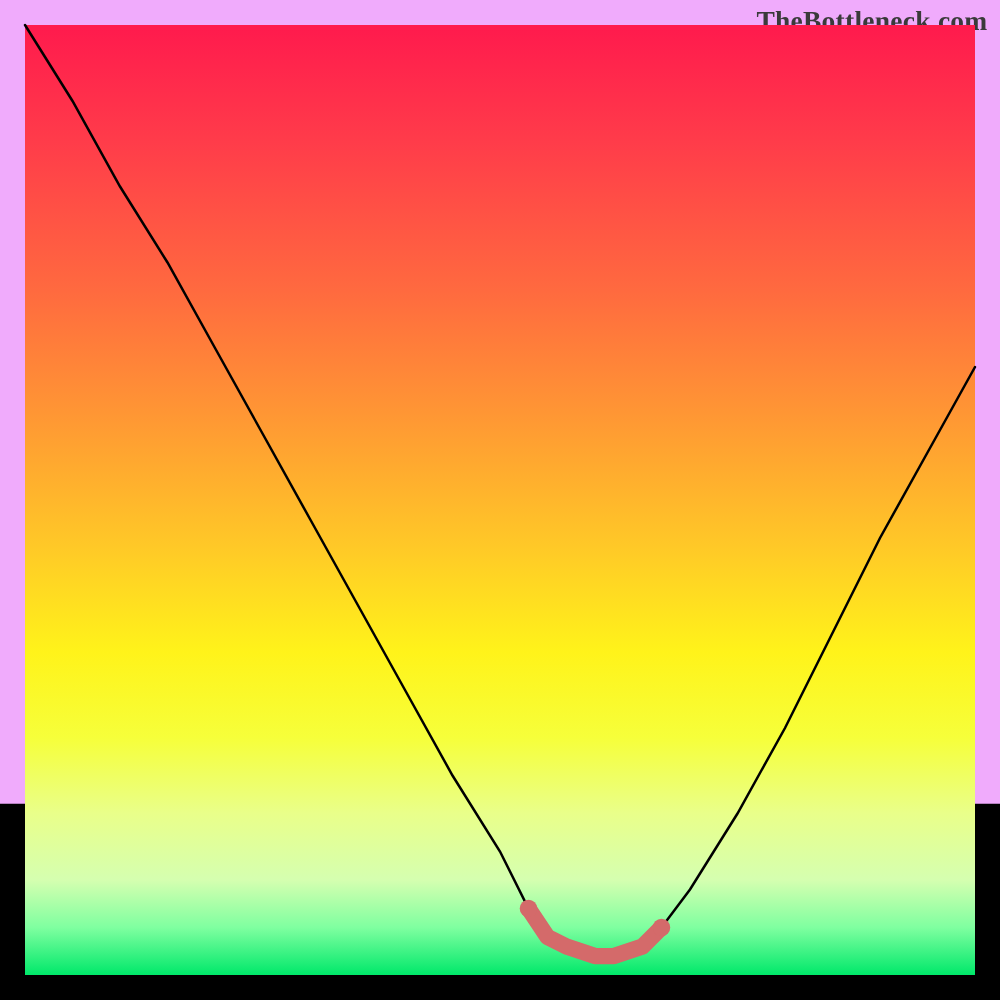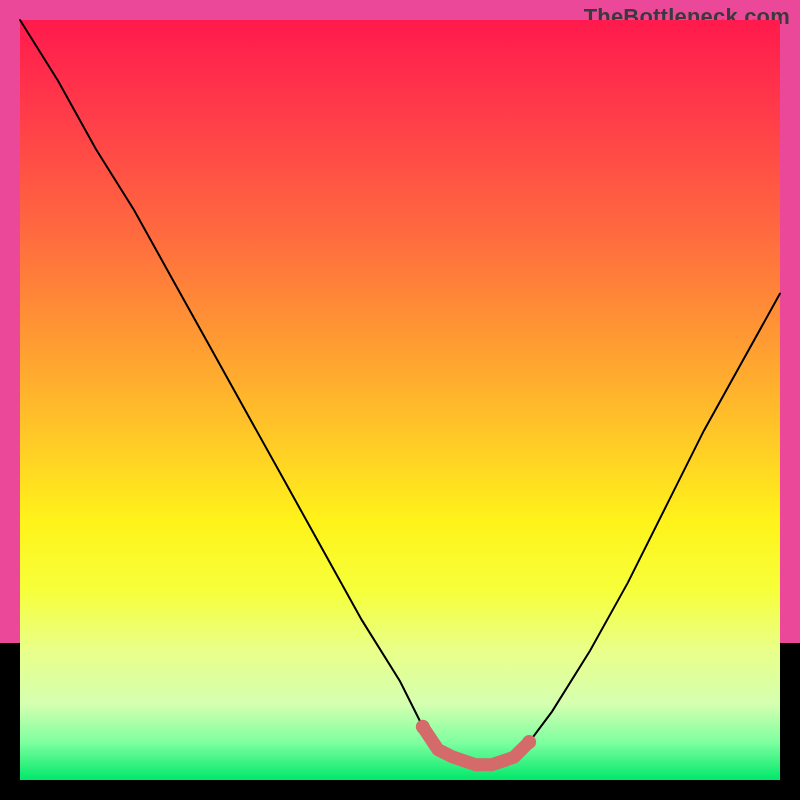--- a/index.html
+++ b/index.html
@@ -8,21 +8,22 @@
     width: 800px;
     height: 800px;
     background: #000;
     font-family: Arial, Helvetica, sans-serif;
     overflow: hidden;
   }
   .stage {
     position: relative;
     width: 800px;
     height: 643px;
-    background: #ec4899;
+    background: #f0abfc;
+    font-family: Liberation Serif, serif;
   }
   .plot-area {
     position: absolute;
     left: 20px;
     top: 20px;
     width: 760px;
     height: 760px;
     background: linear-gradient(to bottom,
       #ff1a4d 0%,
       #ff3b4a 12%,

